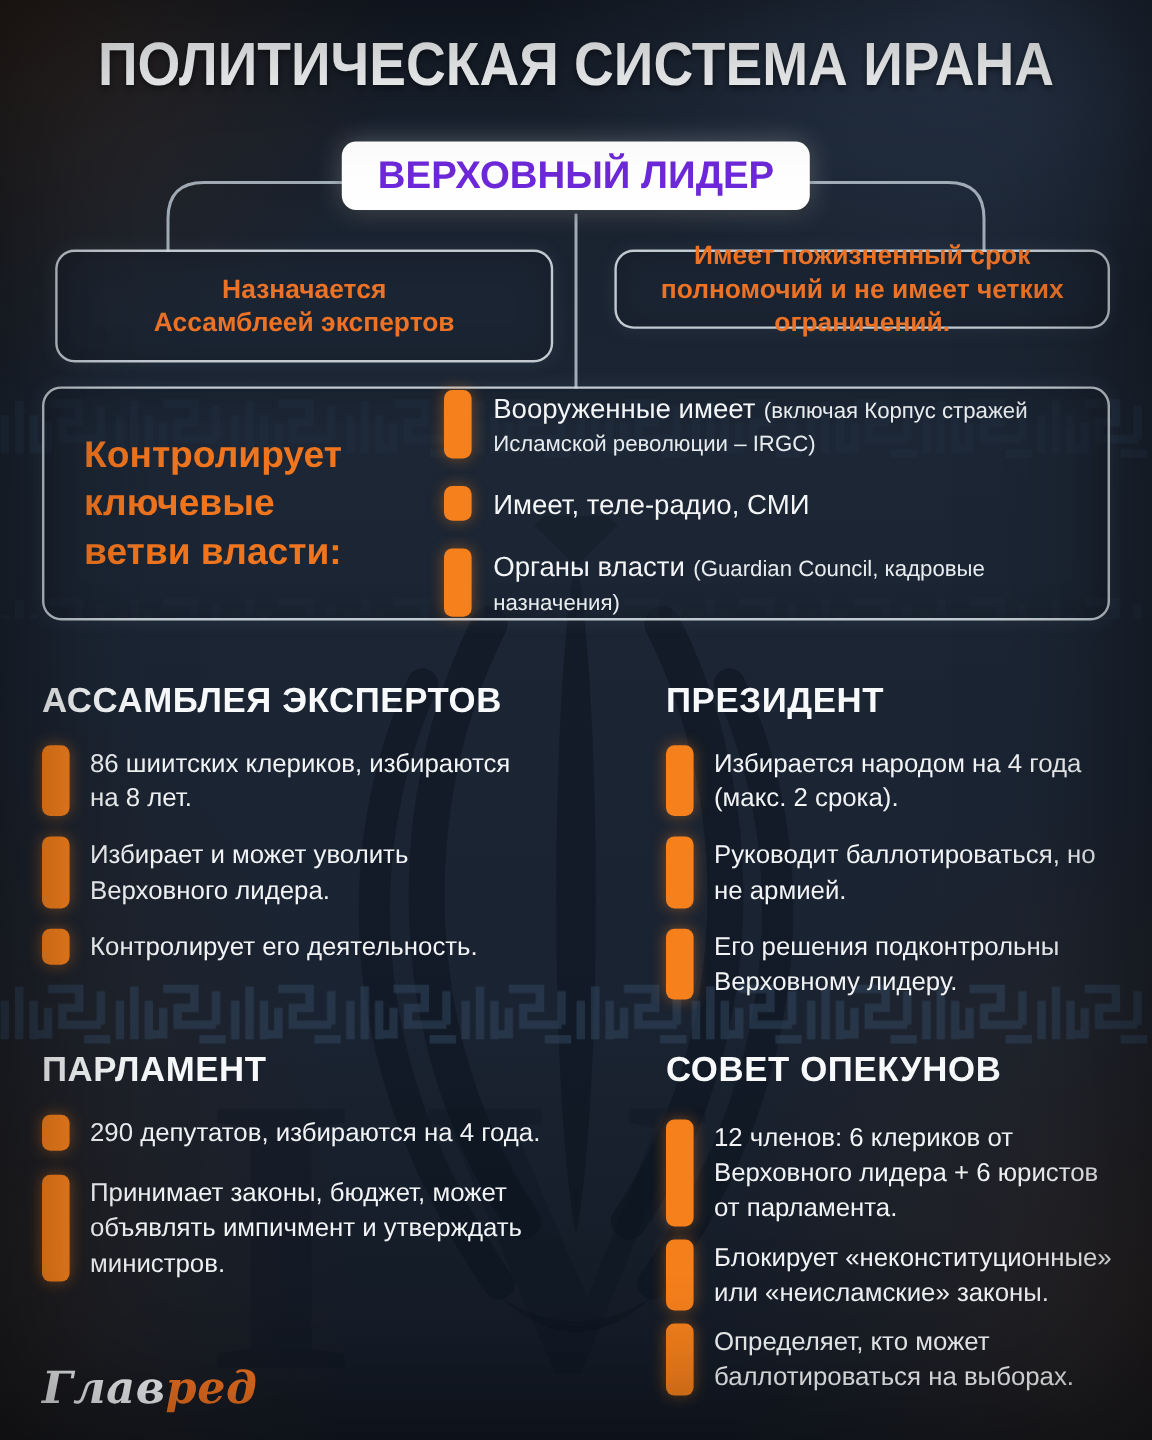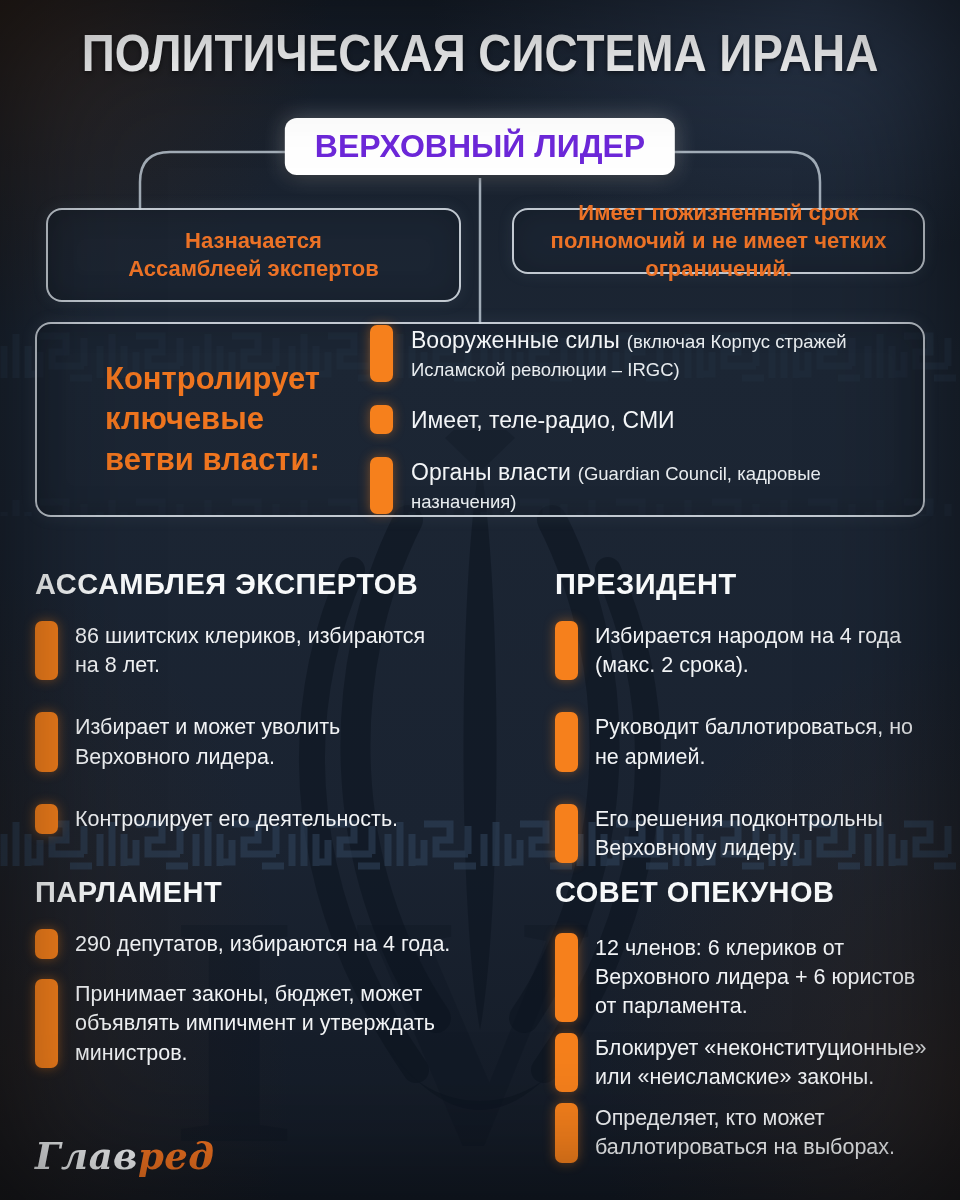--- a/index.html
+++ b/index.html
@@ -58,21 +58,21 @@
   .box-text {
     display:flex; align-items:center; justify-content:center; width:100%; height:100%;
     color:#EC7226; font-weight:bold; font-size:22px; line-height:1.28;
     text-align:center; white-space:pre-line; padding:6px 14px;
   }
   .appointed { left:35px;  top:208px; width:415px; height:94px;margin-left:11px; }
   .term      { left:512px; top:208px; width:413px; height:66px; }
 
   .controls  { left:35px; top:322px; width:890px; height:195px; display:flex; }
   .controls-label {
-    width:305px; padding-left:68px; display:flex; align-items:center;
+    width:305px; padding-left:33px; display:flex; align-items:center;
     color:#EF751F; font-weight:bold; font-size:31px; line-height:1.30;
     white-space:pre-line;
   }
   .controls-rows {
     flex:1; display:flex; flex-direction:column; justify-content:center;
     gap:23px; padding:20px 28px 20px 28px;
   }
   .c-row { display:flex; gap:18px; align-items:stretch; }
   .c-text { color:#F3F5F7; font-size:23px; line-height:1.22; padding-top:1px; }
   .b-note { font-size:18.5px; color:#E8ECef; white-space:pre-line; margin-left:7px; }
@@ -90,21 +90,21 @@
     margin:0 0 20px 0; white-space:nowrap;
   }
   .rows { display:flex; flex-direction:column; }
   .row { display:flex; gap:17px; align-items:stretch; }
   .row-text { color:#F1F3F5; font-size:21.5px; line-height:1.36; white-space:pre-line; padding-top:1px; }
 
   .sec-a { left:35px;  top:568px; width:460px; }
   .sec-b { left:555px; top:568px; width:375px; }
   .sec-c { left:35px;  top:876px; width:460px; }
   .sec-d { left:555px; top:876px; width:375px; }
-  .sec-a .rows, .sec-b .rows { gap:32px; }
+  .sec-a .rows, .sec-b .rows { gap:17px; }
   .sec-c .rows { gap:20px; }
   .sec-d .rows { gap:11px; }
   .sec-d h2 { margin-bottom:24px; }
 
   
   .logo {
     position:absolute; left:35px; top:1134px;
     font-family:"DejaVu Serif", serif; font-weight:bold; font-size:37px;
     letter-spacing:.5px;
     font-style:italic;
@@ -174,21 +174,21 @@
 ограничений.</div>
   </div>
 
   <div class="panel controls">
     <div class="controls-label">Контролирует
 ключевые
 ветви власти:</div>
     <div class="controls-rows">
       <div class="c-row">
         <span class="pill"></span>
-        <span class="c-text"><span>Вооруженные силы</span><span class="b-note">(включая Корпус стражей
+        <span class="c-text"><span>Вооруженные имеет</span><span class="b-note">(включая Корпус стражей
 Исламской революции – IRGC)</span></span>
       </div>
       <div class="c-row">
         <span class="pill"></span>
         <span class="c-text"><span>Имеет, теле-радио, СМИ</span><span class="b-note"></span></span>
       </div>
       <div class="c-row">
         <span class="pill"></span>
         <span class="c-text"><span>Органы власти</span><span class="b-note">(Guardian Council, кадровые назначения)</span></span>
       </div>

